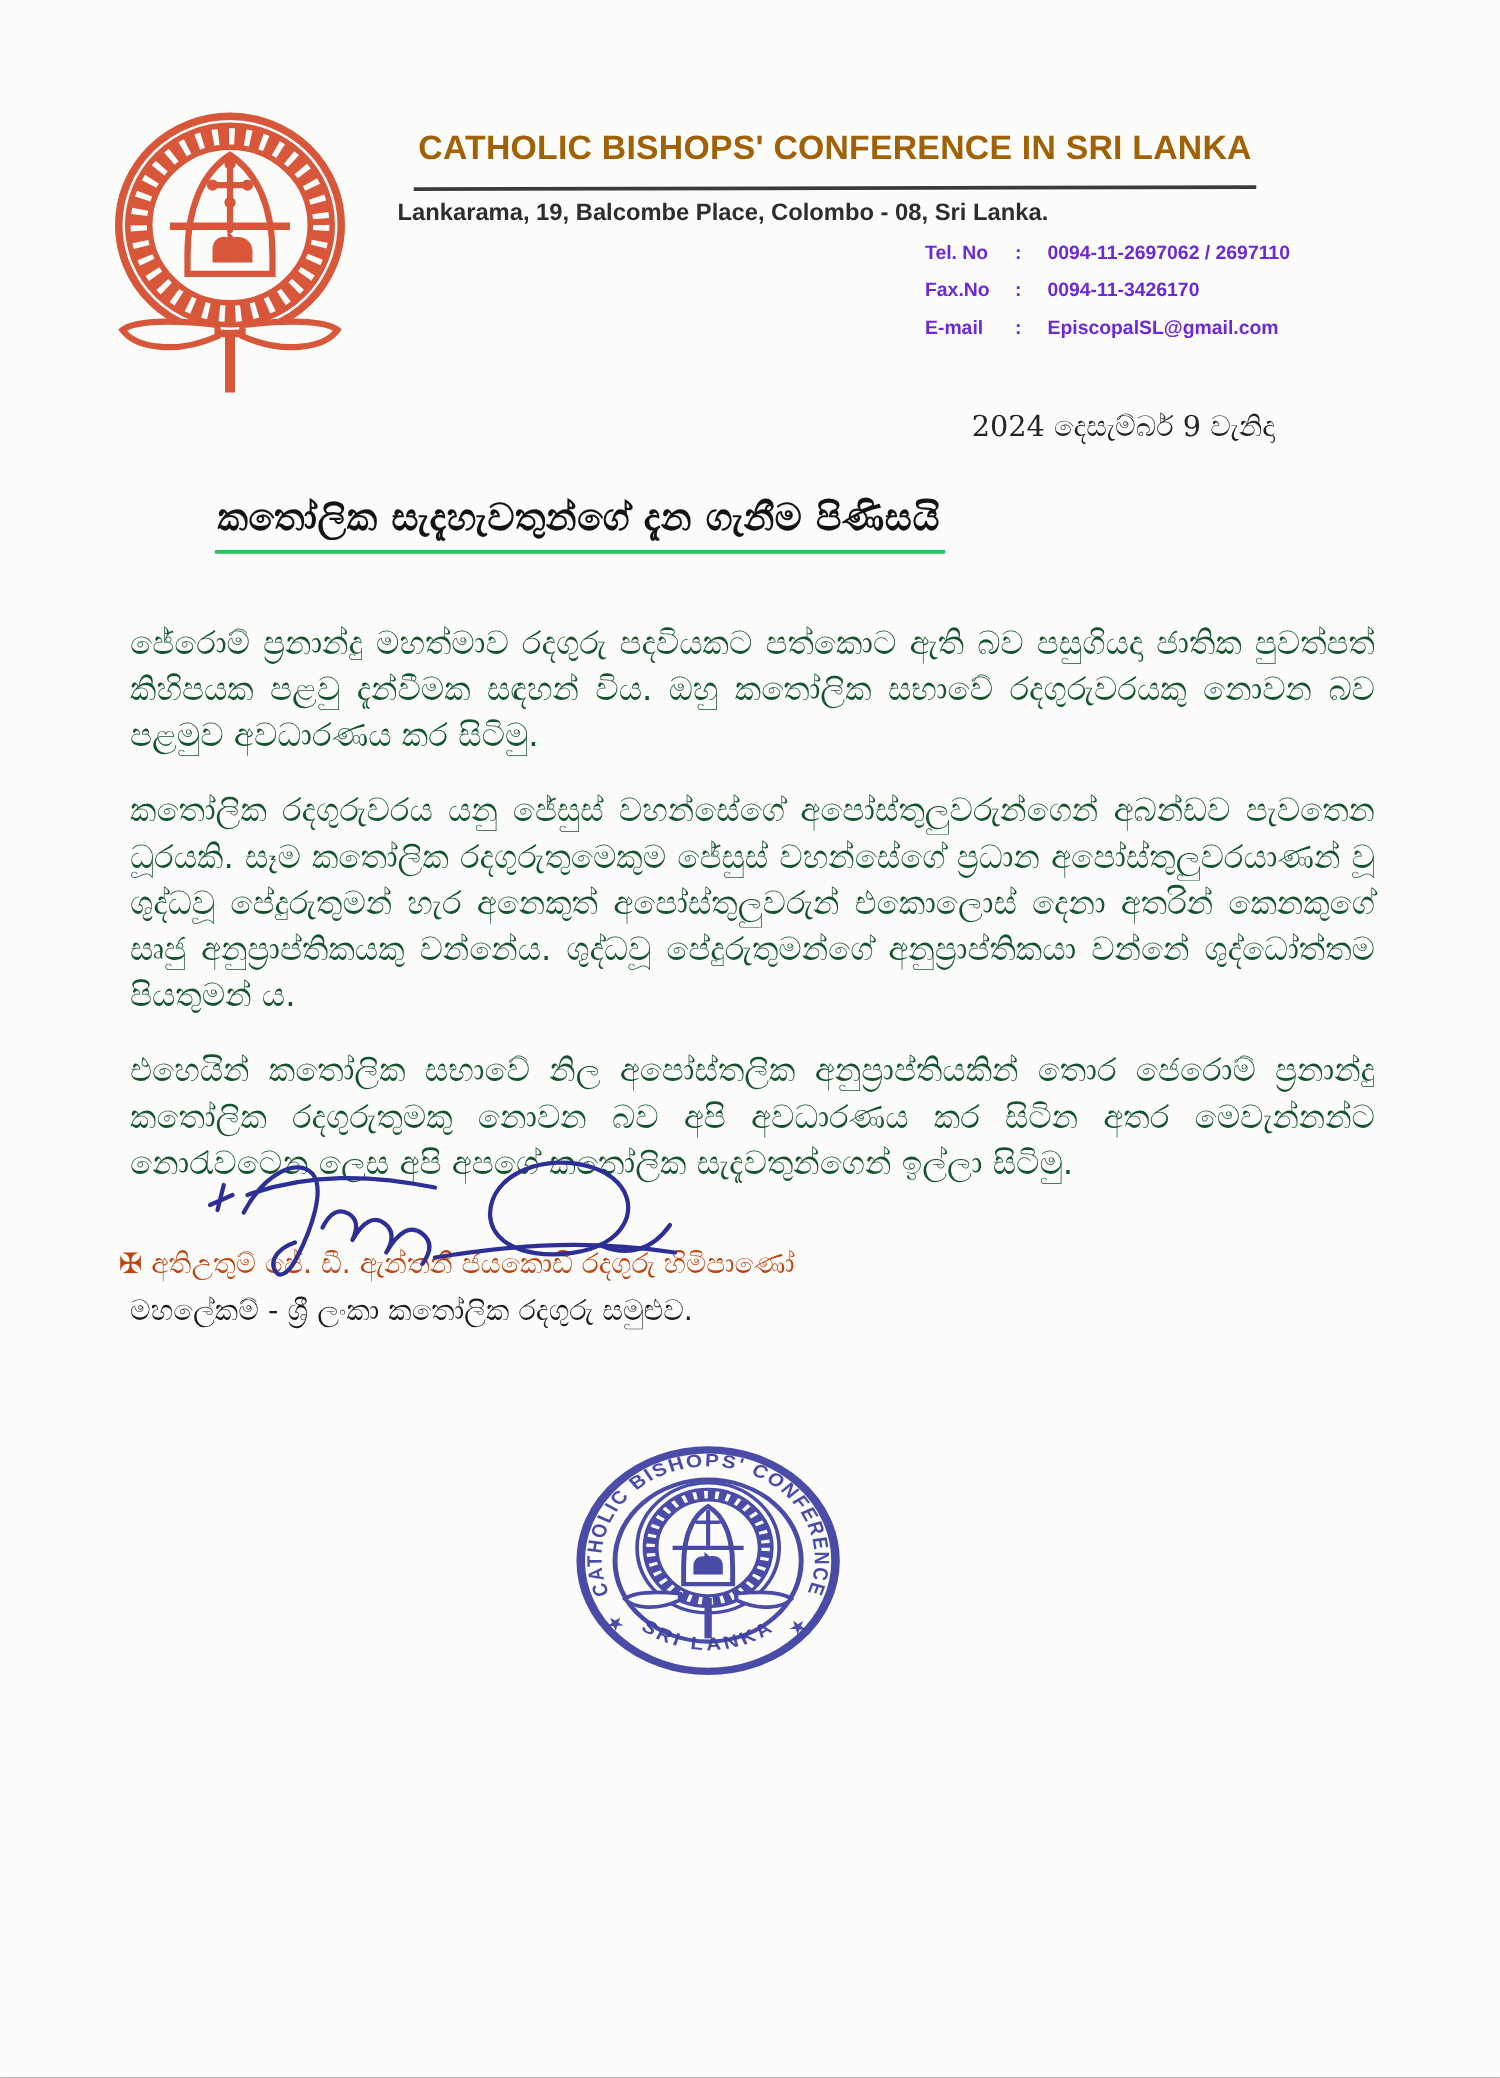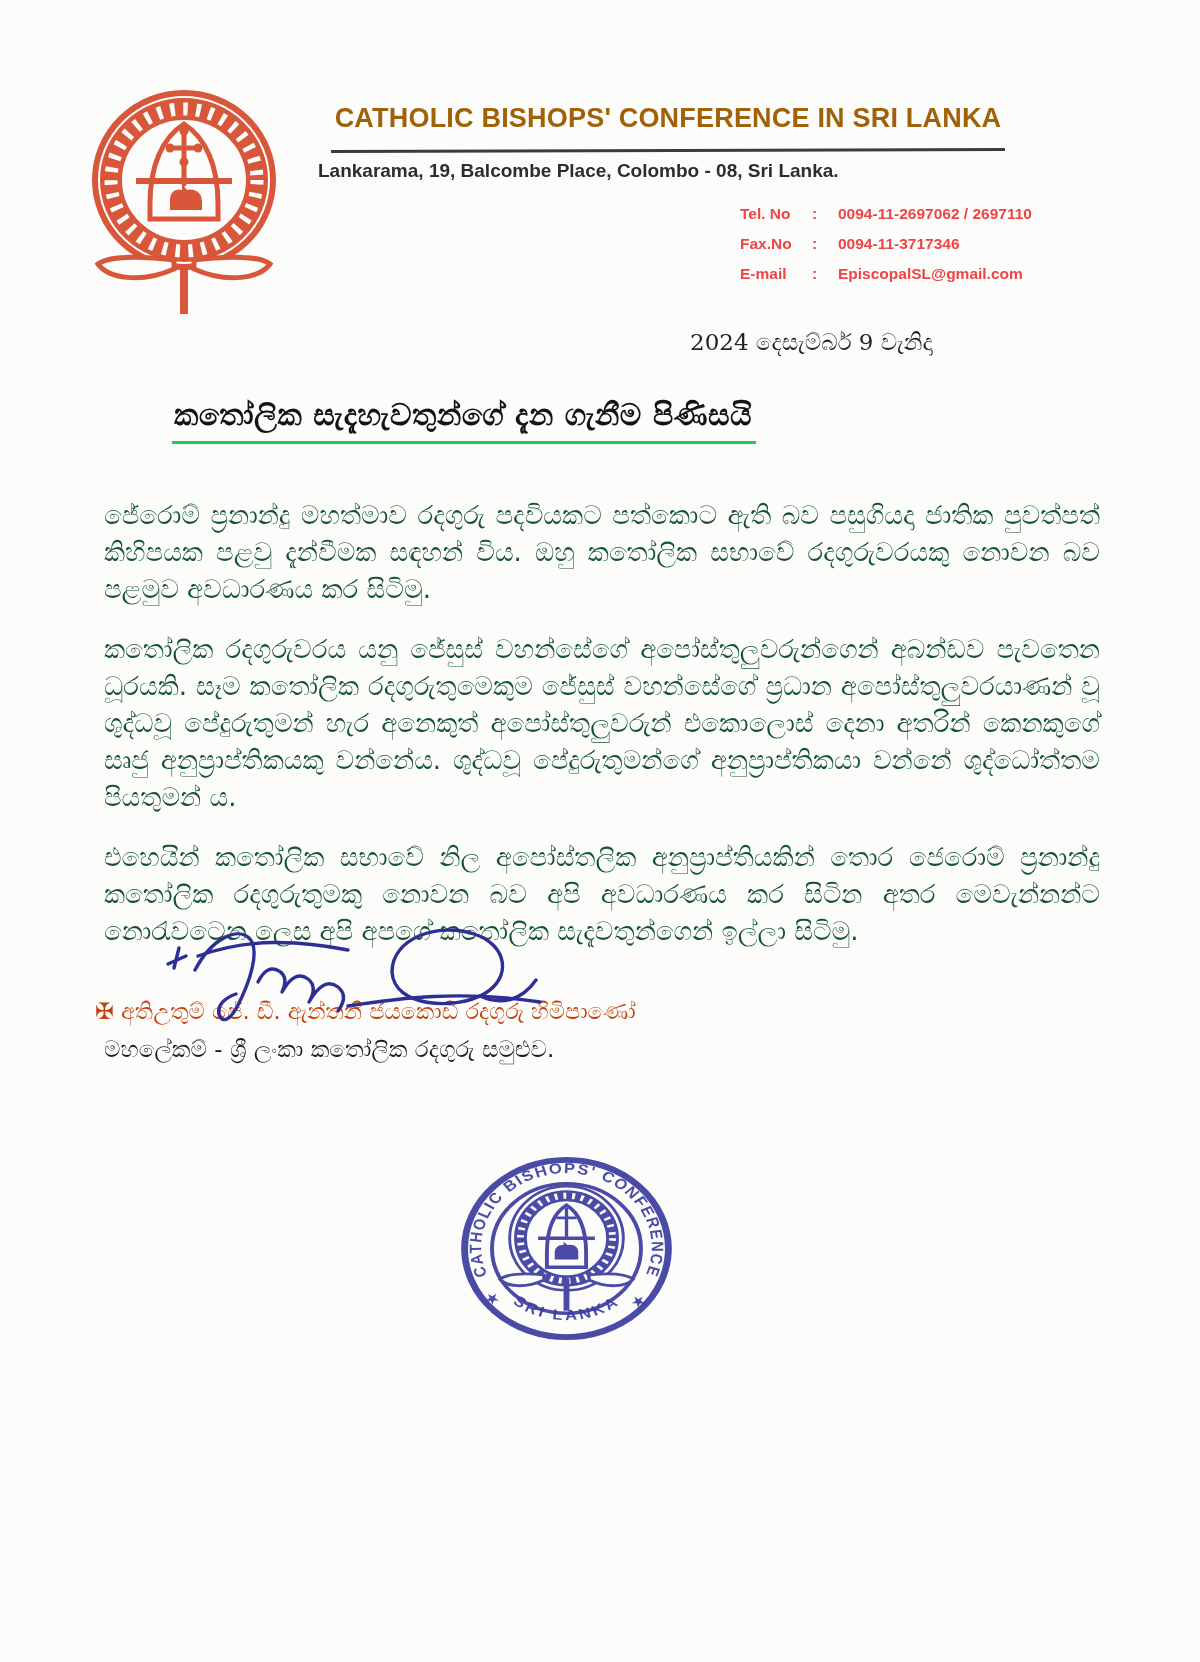--- a/index.html
+++ b/index.html
@@ -25,29 +25,29 @@
     left:331px;top:149px;width:674px;height:3px;
     background:#3b3b3b;transform:rotate(-.15deg);
   }
   .org-address{
     left:318px;top:160px;width:700px;
     text-align:left;
     font-family:"Liberation Sans", sans-serif;
     font-weight:bold;font-size:19px;color:#2d2d2d;
   }
   .contacts{
-    left:740px;top:205px;
+    left:740px;top:194px;
     font-family:"Liberation Sans", sans-serif;
-    font-weight:bold;font-size:15.5px;color:#ef4444;
+    font-weight:bold;font-size:15.5px;color:#6d28d9;
     display:grid;grid-template-columns:60px 14px auto;
     row-gap:7px;column-gap:4px;gap:12px;
   }
   .date-line{
     left:690px;top:329px;width:330px;
-    text-align:left;
+    text-align:right;
     font-family:"DejaVu Serif", serif;
     font-size:23px;color:#242424;
   }
   .letter-title{
     left:172px;top:397px;
     font-size:30px;font-weight:bold;color:#141414;
     border-bottom:3px solid #22c55e;
     padding:0 4px 8px 2px;
     letter-spacing:.5px;
   }
@@ -107,21 +107,21 @@
   <div class="abs org-name">CATHOLIC BISHOPS' CONFERENCE IN SRI LANKA</div>
   <div class="abs header-rule"></div>
   <div class="abs org-address">Lankarama, 19, Balcombe Place, Colombo - 08, Sri Lanka.</div>
 
   <div class="abs contacts">
     <span>Tel. No</span>
     <span>:</span>
     <span>0094-11-2697062 / 2697110</span>
     <span>Fax.No</span>
     <span>:</span>
-    <span>0094-11-3717346</span>
+    <span>0094-11-3426170</span>
     <span>E-mail</span>
     <span>:</span>
     <span>EpiscopalSL@gmail.com</span>
   </div>
 
   <div class="abs date-line">2024 දෙසැම්බර් 9 වැනිදා</div>
 
   <div class="abs letter-title">කතෝලික සැදැහැවතුන්ගේ දැන ගැනීම පිණිසයි</div>
 
   <div class="abs body-text">

